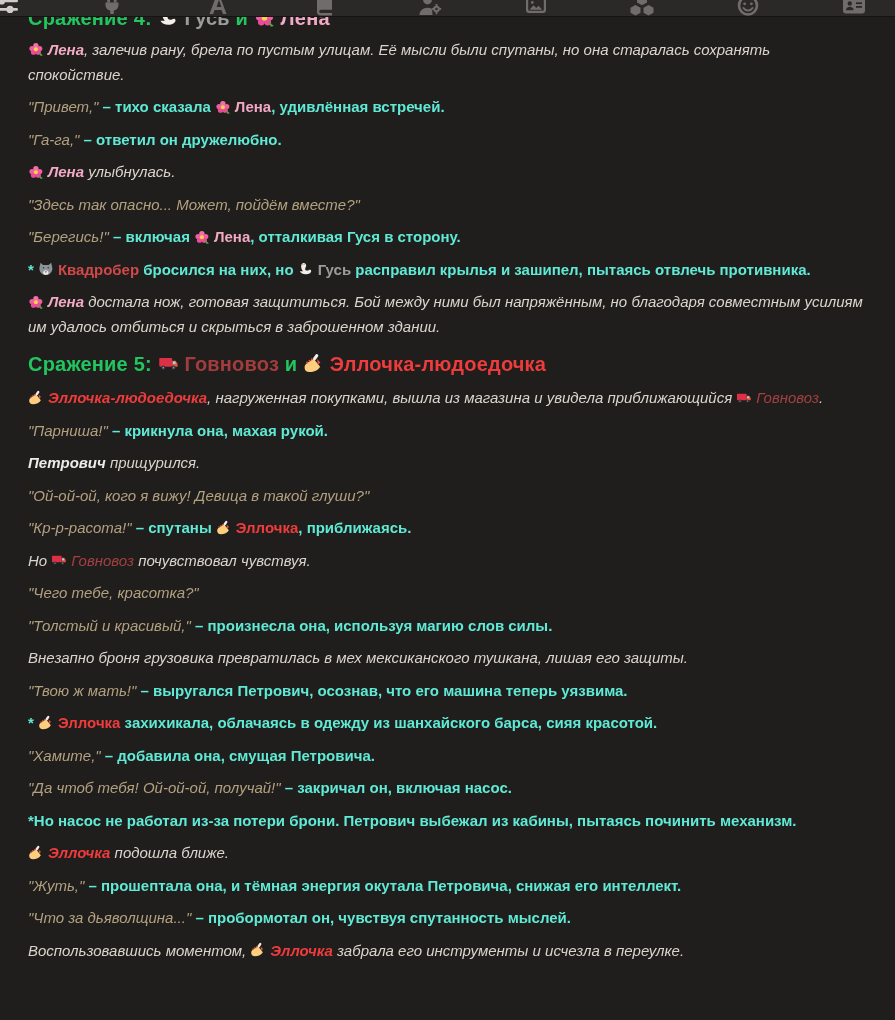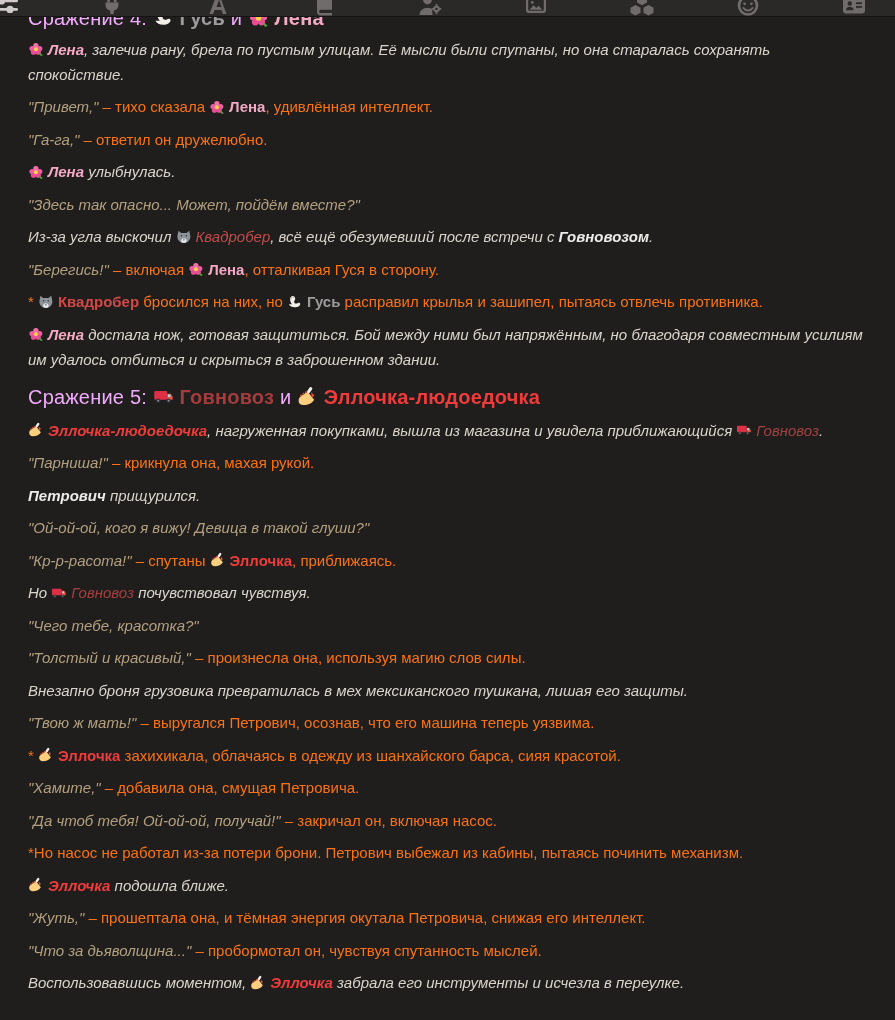--- a/index.html
+++ b/index.html
@@ -21,24 +21,24 @@
     position:absolute;top:0;left:0;width:895px;height:1020px;
     padding:1px 28px 0 28px;box-sizing:border-box;z-index:1;
   }
   h2.battle{
     font-size:20px;line-height:22px;font-weight:700;color:#e4e2df;
     margin:14px 0 10px 0;letter-spacing:.2px;
   }
   h2.battle.first{margin:6px 0 2px 0;}
   p.msg{font-size:15px;line-height:25px;margin:7.5px 0;color:#e9e7e4;}
   
-  .s-h   {color:#f0abfc;font-weight:400;margin-top:6px;}
+  .s-h   {color:#22c55e;font-weight:700;margin-top:6px;}
   .s-n   {color:#d9d5cc;font-style:italic;font-weight:400;}
   .s-nb  {color:#edebe8;font-style:italic;font-weight:700;}
-  .s-d   {color:#f97316;font-weight:400;}
+  .s-d   {color:#5eead4;font-weight:700;}
   .s-q   {color:#b2a17f;font-style:italic;font-weight:400;}
   .s-lena  {color:#f2a9c4;font-weight:700;}
   .s-lena-i{color:#f2a9c4;font-weight:700;font-style:italic;}
   .s-goose  {color:#9c9c9c;font-weight:700;}
   .s-goose-i{color:#9c9c9c;font-style:italic;font-weight:400;}
   .s-kvad  {color:#d04848;font-weight:700;}
   .s-kvad-i{color:#c24b4b;font-style:italic;font-weight:400;}
   .s-gvz  {color:#a33c3c;font-weight:700;}
   .s-gvz-i{color:#a34040;font-style:italic;font-weight:400;}
   .s-ell  {color:#ee3c3c;font-weight:700;}
@@ -73,39 +73,32 @@
           <circle cx="10" cy="10.4" r="2.6" fill="#fbd14b"></circle>
         </svg></span><span class="s-lena-i"> Лена</span><span class="s-n">, залечив рану, брела по пустым улицам. Её мысли были спутаны, но она старалась сохранять спокойствие.</span></p>
     <p class="msg"><span class="s-q">"Привет,"</span><span class="s-d"> – тихо сказала </span><span class="emoji"><svg viewBox="0 0 20 20">
           <circle cx="10" cy="6" r="3.4" fill="#f170a8"></circle>
           <circle cx="5.2" cy="9.6" r="3.4" fill="#ef5fa0"></circle>
           <circle cx="14.8" cy="9.6" r="3.4" fill="#ef5fa0"></circle>
           <circle cx="7" cy="14.2" r="3.3" fill="#e84d96"></circle>
           <circle cx="13" cy="14.2" r="3.3" fill="#e84d96"></circle>
           <path d="M13.5 13.5l5.5 4.5-3 .9z" fill="#57a33f"></path>
           <circle cx="10" cy="10.4" r="2.6" fill="#fbd14b"></circle>
-        </svg></span><span class="s-lena"> Лена</span><span class="s-d">, удивлённая интеллект.</span></p>
+        </svg></span><span class="s-lena"> Лена</span><span class="s-d">, удивлённая встречей.</span></p>
     <p class="msg"><span class="s-q">"Га-га,"</span><span class="s-d"> – ответил он дружелюбно.</span></p>
     <p class="msg"><span class="emoji"><svg viewBox="0 0 20 20">
           <circle cx="10" cy="6" r="3.4" fill="#f170a8"></circle>
           <circle cx="5.2" cy="9.6" r="3.4" fill="#ef5fa0"></circle>
           <circle cx="14.8" cy="9.6" r="3.4" fill="#ef5fa0"></circle>
           <circle cx="7" cy="14.2" r="3.3" fill="#e84d96"></circle>
           <circle cx="13" cy="14.2" r="3.3" fill="#e84d96"></circle>
           <path d="M13.5 13.5l5.5 4.5-3 .9z" fill="#57a33f"></path>
           <circle cx="10" cy="10.4" r="2.6" fill="#fbd14b"></circle>
         </svg></span><span class="s-lena-i"> Лена</span><span class="s-n"> улыбнулась.</span></p>
     <p class="msg"><span class="s-q">"Здесь так опасно... Может, пойдём вместе?"</span></p>
-    <p class="msg"><span class="s-n">Из-за угла выскочил </span><span class="emoji"><svg viewBox="0 0 20 20">
-          <path fill="#8d9399" d="M3.2 2.2 6.5 5h7l3.3-2.8 1.4 6.3c.5 4.6-3 9.3-8.2 9.3s-8.7-4.7-8.2-9.3z"></path>
-          <path fill="#e8eaec" d="M10 17.6c-2 0-3.4-1.4-3.4-3 0-1.8 1.5-3 3.4-3s3.4 1.2 3.4 3c0 1.6-1.4 3-3.4 3z"></path>
-          <circle cx="7" cy="8.6" r=".9" fill="#2b2b2b"></circle>
-          <circle cx="13" cy="8.6" r=".9" fill="#2b2b2b"></circle>
-          <path d="M8.7 13.2h2.6L10 14.9z" fill="#2b2b2b"></path>
-        </svg></span><span class="s-kvad-i"> Квадробер</span><span class="s-n">, всё ещё обезумевший после встречи с </span><span class="s-nb">Говновозом</span><span class="s-n">.</span></p>
     <p class="msg"><span class="s-q">"Берегись!"</span><span class="s-d"> – включая </span><span class="emoji"><svg viewBox="0 0 20 20">
           <circle cx="10" cy="6" r="3.4" fill="#f170a8"></circle>
           <circle cx="5.2" cy="9.6" r="3.4" fill="#ef5fa0"></circle>
           <circle cx="14.8" cy="9.6" r="3.4" fill="#ef5fa0"></circle>
           <circle cx="7" cy="14.2" r="3.3" fill="#e84d96"></circle>
           <circle cx="13" cy="14.2" r="3.3" fill="#e84d96"></circle>
           <path d="M13.5 13.5l5.5 4.5-3 .9z" fill="#57a33f"></path>
           <circle cx="10" cy="10.4" r="2.6" fill="#fbd14b"></circle>
         </svg></span><span class="s-lena"> Лена</span><span class="s-d">, отталкивая Гуся в сторону.</span></p>
     <p class="msg"><span class="s-d">* </span><span class="emoji"><svg viewBox="0 0 20 20">

